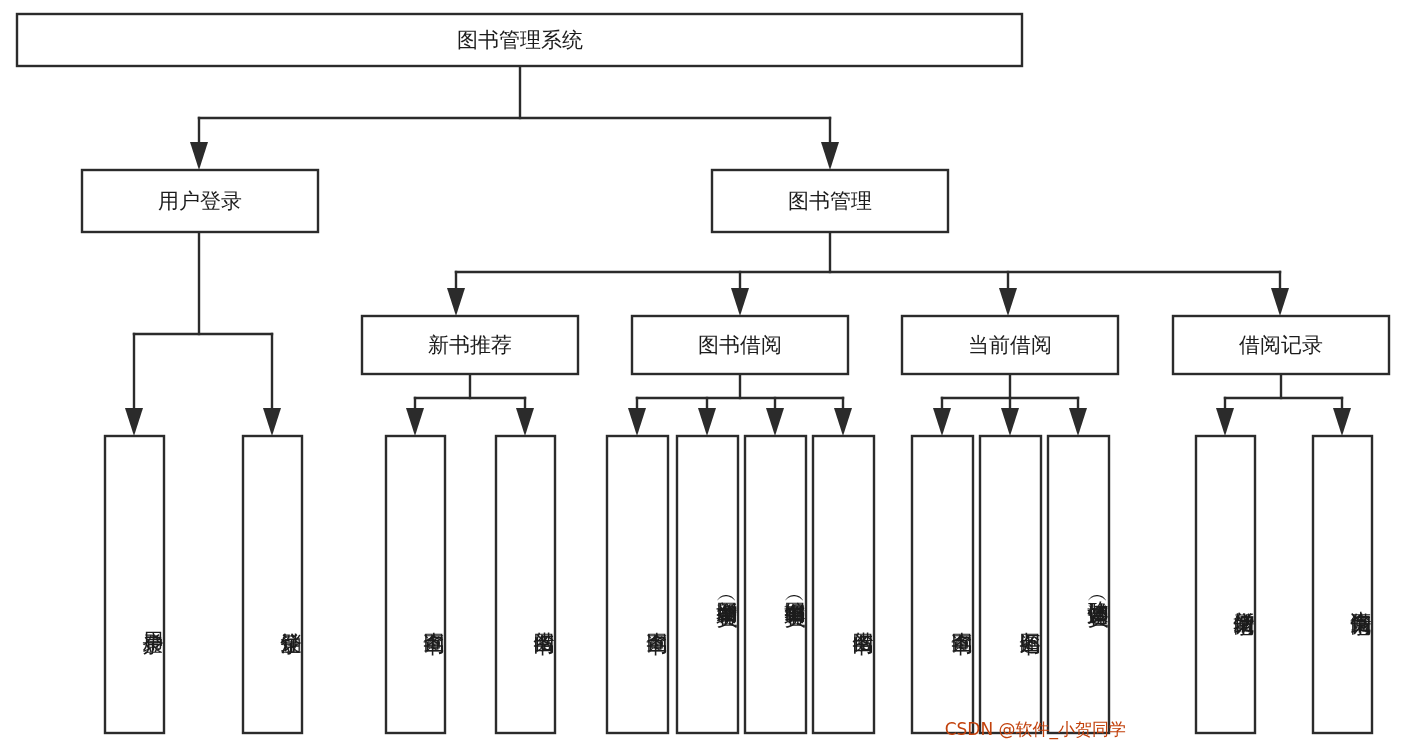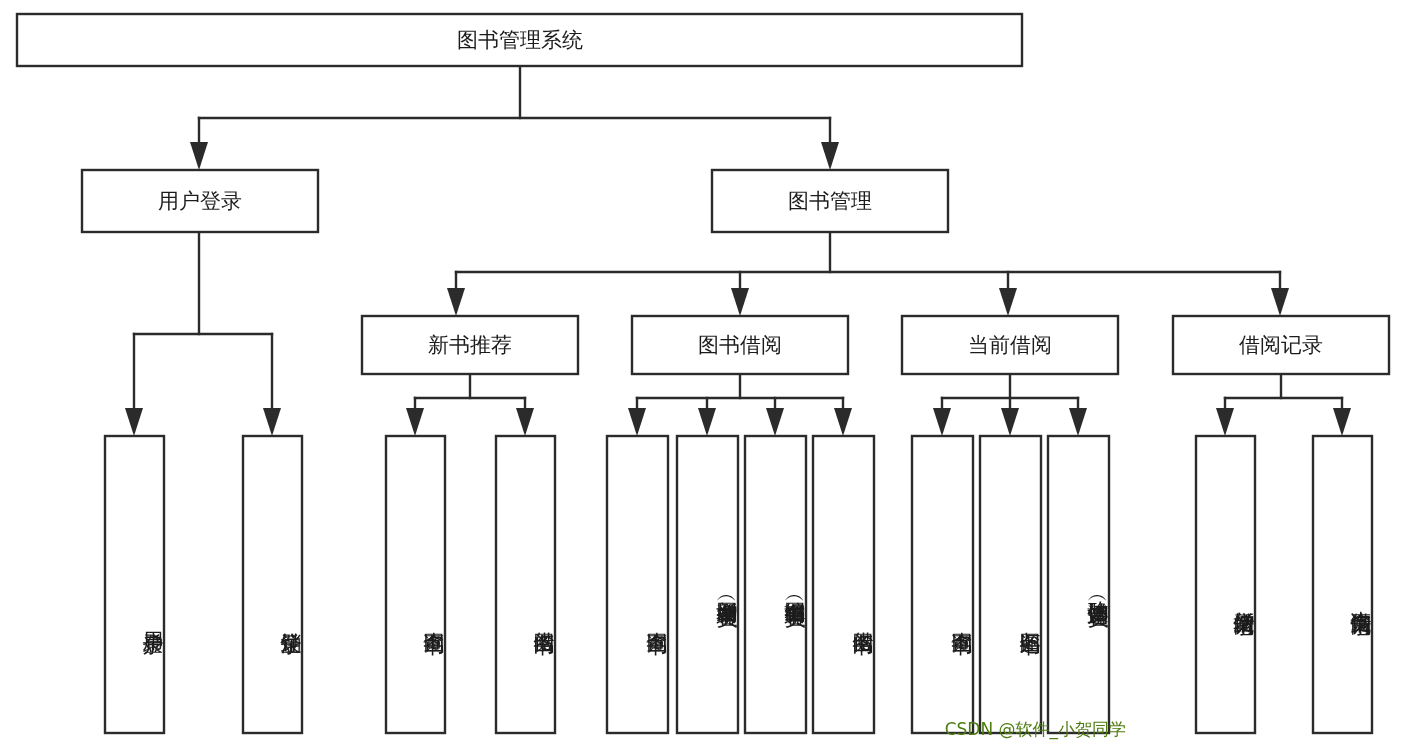--- a/index.html
+++ b/index.html
@@ -61,21 +61,21 @@
     display: flex;
     align-items: flex-start;
     justify-content: center;
   }
   .watermark {
     position: absolute;
     right: 12px;
     bottom: 6px;
     font-family: "DejaVu Sans", "Liberation Sans", sans-serif;
     font-size: 17px;
-    color: #4d7c0f;
+    color: #c2410c;
     white-space: nowrap;
   }
 </style>
 </head>
 <body>
 
 <div id="diagram-root">
 
   <svg id="tree-svg" viewBox="0 0 1405 747">
 

